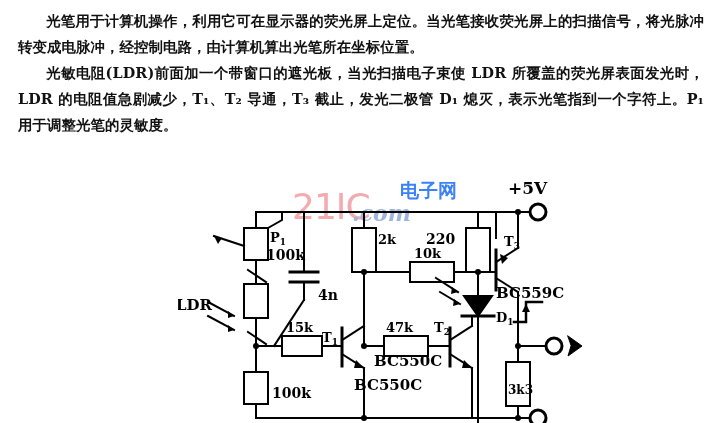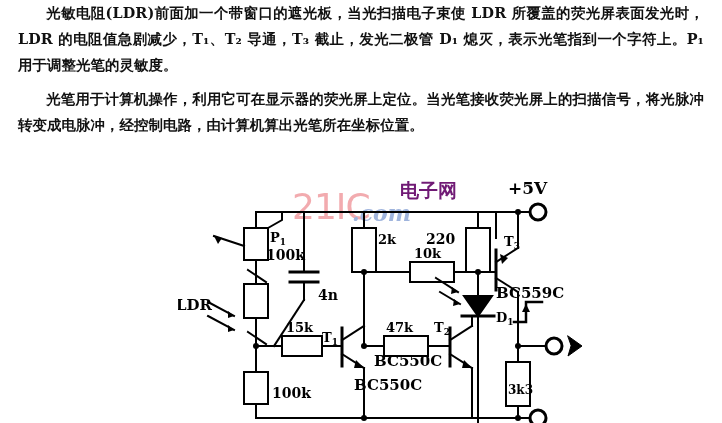--- a/index.html
+++ b/index.html
@@ -31,39 +31,39 @@
   .wm-21ic{
     position:absolute;left:0;top:10px;
     font-family:"DejaVu Sans","Liberation Sans",sans-serif;
     font-weight:normal;font-size:36px;letter-spacing:-1px;
     color:#f2a7ab;opacity:.95;
   }
   .wm-cn{
     position:absolute;left:108px;top:2px;
     font-family:"DejaVu Sans","Liberation Sans",sans-serif;
     font-weight:bold;font-size:19px;letter-spacing:0px;
-    color:#701a75;
+    color:#3b82f6;
     text-align:right;
   }
   .wm-com{
     position:absolute;left:60px;top:24px;
     font-family:"DejaVu Serif","Liberation Serif",serif;
     font-style:italic;font-weight:bold;font-size:22px;
     color:#9fb4dd;
   }
   .lbl{font-family:"DejaVu Serif","Liberation Serif",serif;font-weight:bold;}
 </style>
 </head>
 <body>
 
 <div id="page">
 
   <div class="text-block">
+    <p class="para p1"><span class="indent"></span><span>光笔用于计算机操作，利用它可在显示器的荧光屏上定位。当光笔接收荧光屏上的扫描信号，将光脉冲转变成电脉冲，经控制电路，由计算机算出光笔所在坐标位置。</span></p>
     <p class="para"><span class="indent"></span><span>光敏电阻(LDR)前面加一个带窗口的遮光板，当光扫描电子束使 LDR 所覆盖的荧光屏表面发光时，LDR 的电阻值急剧减少，T₁、T₂ 导通，T₃ 截止，发光二极管 D₁ 熄灭，表示光笔指到一个字符上。P₁ 用于调整光笔的灵敏度。</span></p>
-    <p class="para p1"><span class="indent"></span><span>光笔用于计算机操作，利用它可在显示器的荧光屏上定位。当光笔接收荧光屏上的扫描信号，将光脉冲转变成电脉冲，经控制电路，由计算机算出光笔所在坐标位置。</span></p>
   </div>
 
   <div class="watermark">
     <div class="wm-21ic">21IC</div>
     <div class="wm-cn">电子网</div>
     <div class="wm-com">.com</div>
   </div>
 
   <div class="schematic">
     <svg width="420" height="273" viewBox="0 0 420 273" xmlns="http://www.w3.org/2000/svg">

